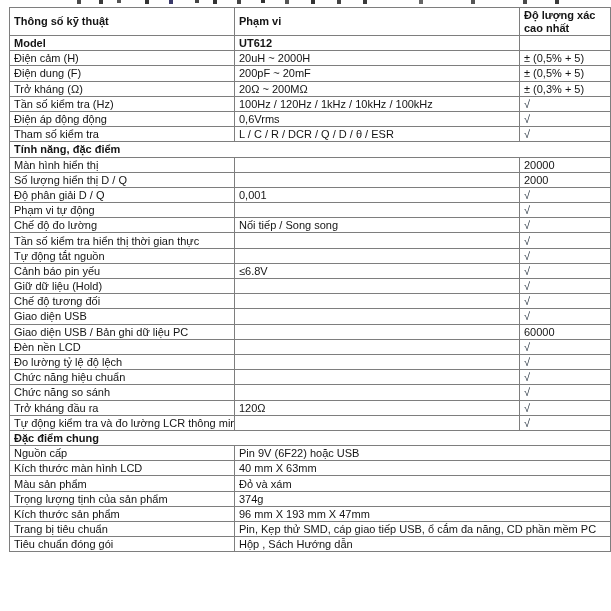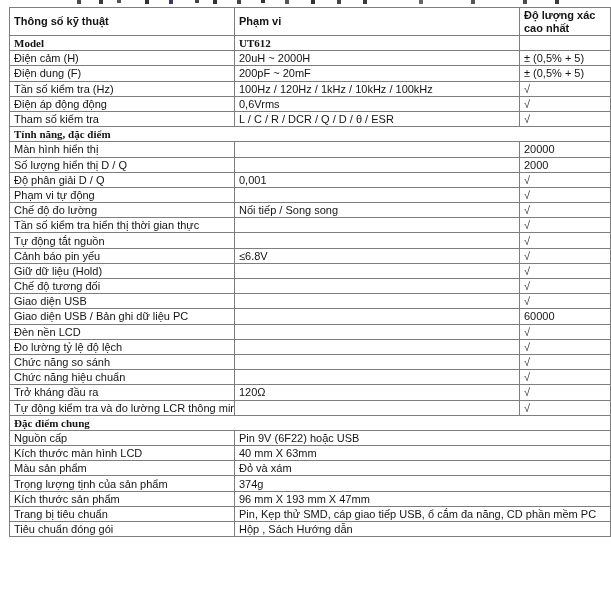--- a/index.html
+++ b/index.html
@@ -42,21 +42,21 @@
     font-weight: bold;
     height: 28px;
     line-height: 13px;
     white-space: normal;
   }
   .spec td {
     height: 15.2px;
     line-height: 14px;
     white-space: nowrap;
   }
-  .spec td.section, .spec td.bold { font-weight: bold; font-family: Liberation Serif, serif; }
+  .spec td.section, .spec td.bold { font-weight: bold; }
   .spec td.check { color: #23303d; }
 </style>
 </head>
 <body>
 
 <div class="remnant"></div>
 
 <table class="spec">
   <colgroup>
     <col style="width:225px">
@@ -80,20 +80,25 @@
         <td>Điện cảm (H)</td>
         <td>20uH ~ 2000H</td>
         <td>± (0,5% + 5)</td>
       </tr>
       <tr>
         <td>Điện dung (F)</td>
         <td>200pF ~ 20mF</td>
         <td>± (0,5% + 5)</td>
       </tr>
       <tr>
+        <td>Trở kháng (Ω)</td>
+        <td>20Ω ~ 200MΩ</td>
+        <td>± (0,3% + 5)</td>
+      </tr>
+      <tr>
         <td>Tần số kiểm tra (Hz)</td>
         <td>100Hz / 120Hz / 1kHz / 10kHz / 100kHz</td>
         <td class="check">√</td>
       </tr>
       <tr>
         <td>Điện áp động động</td>
         <td>0,6Vrms</td>
         <td class="check">√</td>
       </tr>
       <tr>
@@ -168,26 +173,26 @@
         <td>Đèn nền LCD</td>
         <td></td>
         <td class="check">√</td>
       </tr>
       <tr>
         <td>Đo lường tỷ lệ độ lệch</td>
         <td></td>
         <td class="check">√</td>
       </tr>
       <tr>
+        <td>Chức năng hiệu chuẩn</td>
+        <td></td>
+        <td class="check">√</td>
+      </tr>
+      <tr>
         <td>Chức năng so sánh</td>
-        <td></td>
-        <td class="check">√</td>
-      </tr>
-      <tr>
-        <td>Chức năng hiệu chuẩn</td>
         <td></td>
         <td class="check">√</td>
       </tr>
       <tr>
         <td>Trở kháng đầu ra</td>
         <td>120Ω</td>
         <td class="check">√</td>
       </tr>
       <tr>
         <td>Tự động kiểm tra và đo lường LCR thông minh</td>

